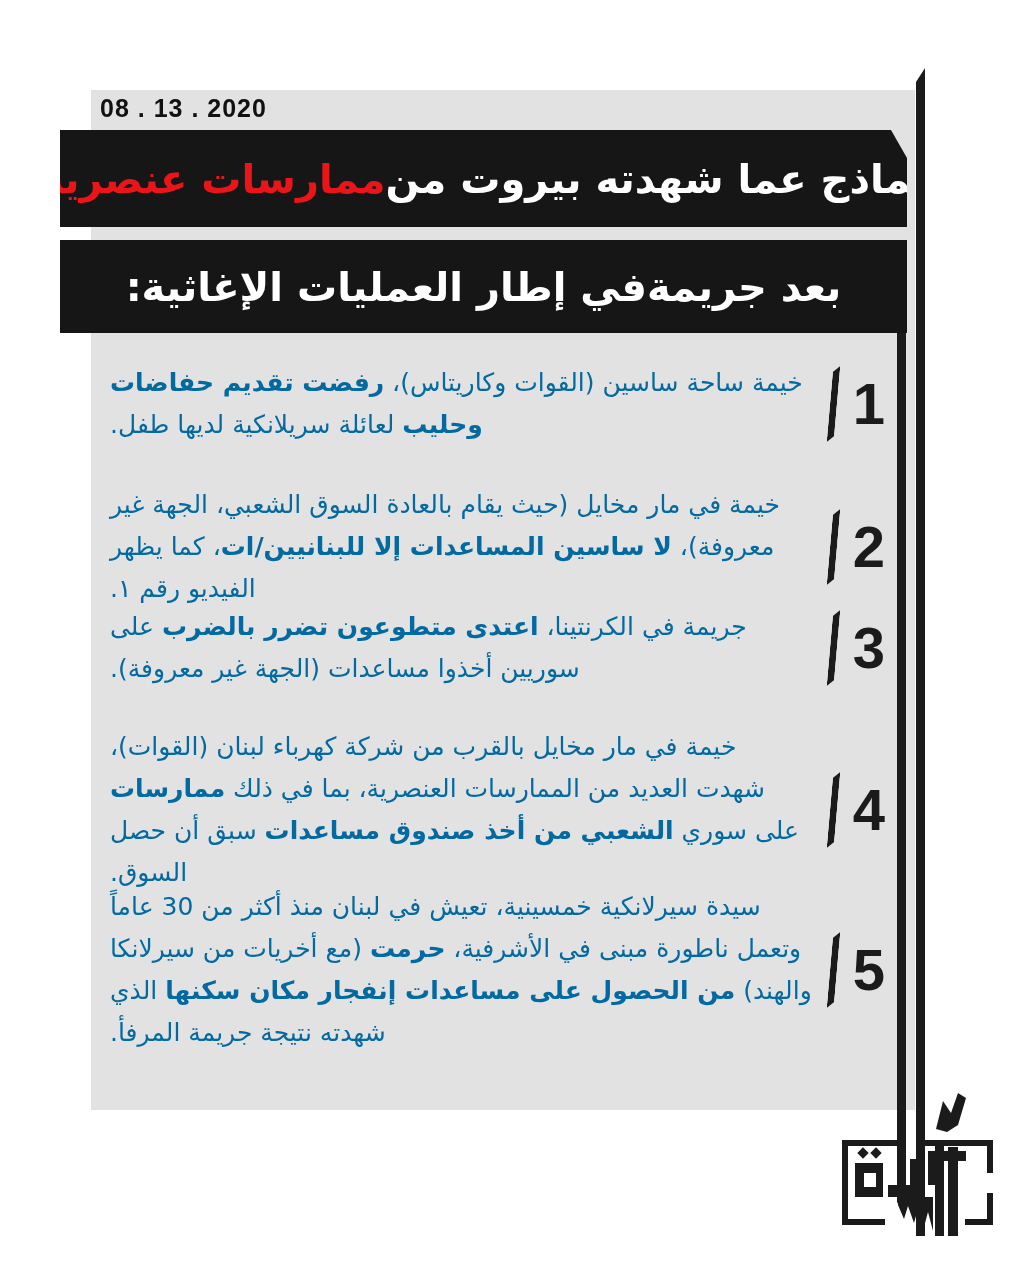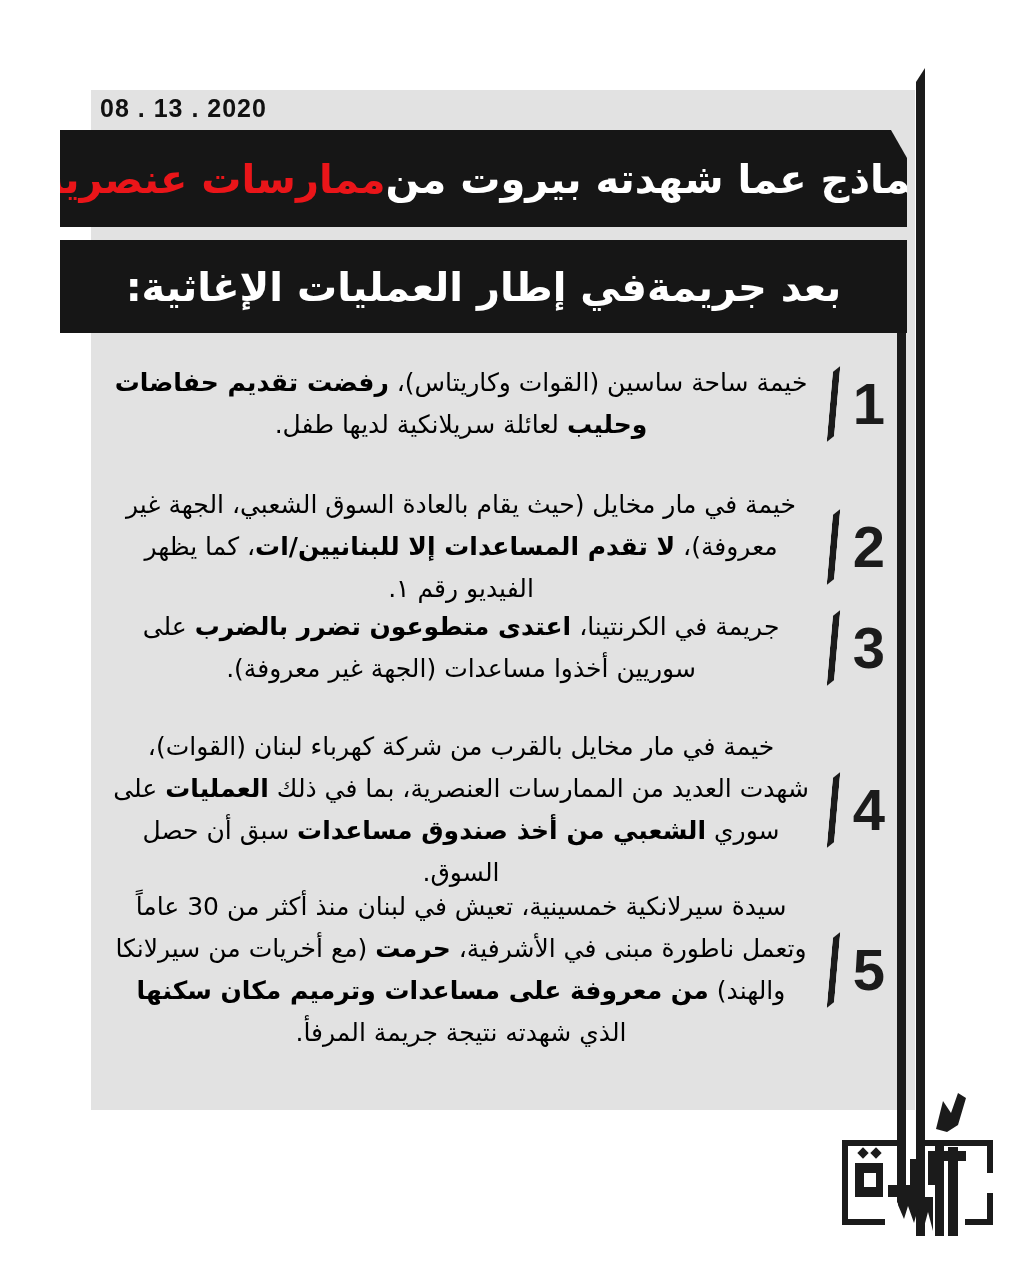--- a/index.html
+++ b/index.html
@@ -40,22 +40,22 @@
   .num-bar{
     width:7px;height:76px;background:#1b1b1b;margin-right:13px;
     transform:skewX(-5deg);
     clip-path:polygon(0 8%,100% 0,100% 92%,0 100%);
   }
   .num{
     font-family:"Liberation Sans",sans-serif;font-weight:bold;
     font-size:58px;line-height:76px;color:#1b1b1b;min-width:38px;text-align:center;
   }
   .item-text{
-    flex:1 1 auto;direction:rtl;text-align:center;
-    font-size:25px;line-height:42px;color:#000000;
+    flex:1 1 auto;direction:rtl;text-align:left;
+    font-size:25px;line-height:42px;color:#0369a1;
   }
   .item-text .b{font-weight:bold;}
   .vline{position:absolute;background:#1b1b1b;}
   .vline-outer{left:916px;top:68px;width:9px;height:1172px;
     clip-path:polygon(0 14px,100% 0,100% 100%,0 100%);}
   .vline-inner{left:897px;top:333px;width:9px;height:877px;
     clip-path:polygon(0 0,100% 0,100% calc(100% - 6px),50% 100%,0 calc(100% - 8px));}
   .logo-svg{position:absolute;left:820px;top:1085px;width:190px;height:195px;}
 </style>
 </head>
@@ -85,45 +85,45 @@
       <div class="num">1</div>
     </div>
     <div class="item-text"><span>خيمة ساحة ساسين (القوات وكاريتاس)، </span><span class="b">رفضت تقديم حفاضات وحليب</span><span> لعائلة سريلانكية لديها طفل.</span></div>
   </div>
 
   <div class="item item-2">
     <div class="num-block">
       <div class="num-bar"></div>
       <div class="num">2</div>
     </div>
-    <div class="item-text"><span>خيمة في مار مخايل (حيث يقام بالعادة السوق الشعبي، الجهة غير معروفة)، </span><span class="b">لا تقدم المساعدات إلا للبنانيين/ات</span><span>، كما يظهر الفيديو رقم ١.</span></div>
+    <div class="item-text"><span>خيمة في مار مخايل (حيث يقام بالعادة السوق الشعبي، الجهة غير معروفة)، </span><span class="b">لا ساسين المساعدات إلا للبنانيين/ات</span><span>، كما يظهر الفيديو رقم ١.</span></div>
   </div>
 
   <div class="item item-3">
     <div class="num-block">
       <div class="num-bar"></div>
       <div class="num">3</div>
     </div>
     <div class="item-text"><span>جريمة في الكرنتينا، </span><span class="b">اعتدى متطوعون تضرر بالضرب</span><span> على سوريين أخذوا مساعدات (الجهة غير معروفة).</span></div>
   </div>
 
   <div class="item item-4">
     <div class="num-block">
       <div class="num-bar"></div>
       <div class="num">4</div>
     </div>
-    <div class="item-text"><span>خيمة في مار مخايل بالقرب من شركة كهرباء لبنان (القوات)، شهدت العديد من الممارسات العنصرية، بما في ذلك </span><span class="b">العمليات</span><span> على سوري </span><span class="b">الشعبي من أخذ صندوق مساعدات</span><span> سبق أن حصل السوق.</span></div>
+    <div class="item-text"><span>خيمة في مار مخايل بالقرب من شركة كهرباء لبنان (القوات)، شهدت العديد من الممارسات العنصرية، بما في ذلك </span><span class="b">ممارسات</span><span> على سوري </span><span class="b">الشعبي من أخذ صندوق مساعدات</span><span> سبق أن حصل السوق.</span></div>
   </div>
 
   <div class="item item-5">
     <div class="num-block">
       <div class="num-bar"></div>
       <div class="num">5</div>
     </div>
-    <div class="item-text"><span>سيدة سيرلانكية خمسينية، تعيش في لبنان منذ أكثر من 30 عاماً وتعمل ناطورة مبنى في الأشرفية، </span><span class="b">حرمت</span><span> (مع أخريات من سيرلانكا والهند) </span><span class="b">من معروفة على مساعدات وترميم مكان سكنها</span><span> الذي شهدته نتيجة جريمة المرفأ.</span></div>
+    <div class="item-text"><span>سيدة سيرلانكية خمسينية، تعيش في لبنان منذ أكثر من 30 عاماً وتعمل ناطورة مبنى في الأشرفية، </span><span class="b">حرمت</span><span> (مع أخريات من سيرلانكا والهند) </span><span class="b">من الحصول على مساعدات إنفجار مكان سكنها</span><span> الذي شهدته نتيجة جريمة المرفأ.</span></div>
   </div>
 
   <svg class="logo-svg" viewBox="0 0 190 195" xmlns="http://www.w3.org/2000/svg">
 
     <g stroke="#1b1b1b" stroke-width="6" fill="none">
       <path d="M65,137 L25,137 L25,58 L77,58"></path>
       <path d="M105,58 L170,58 L170,88"></path>
       <path d="M170,108 L170,137 L145,137"></path>
     </g>
 

